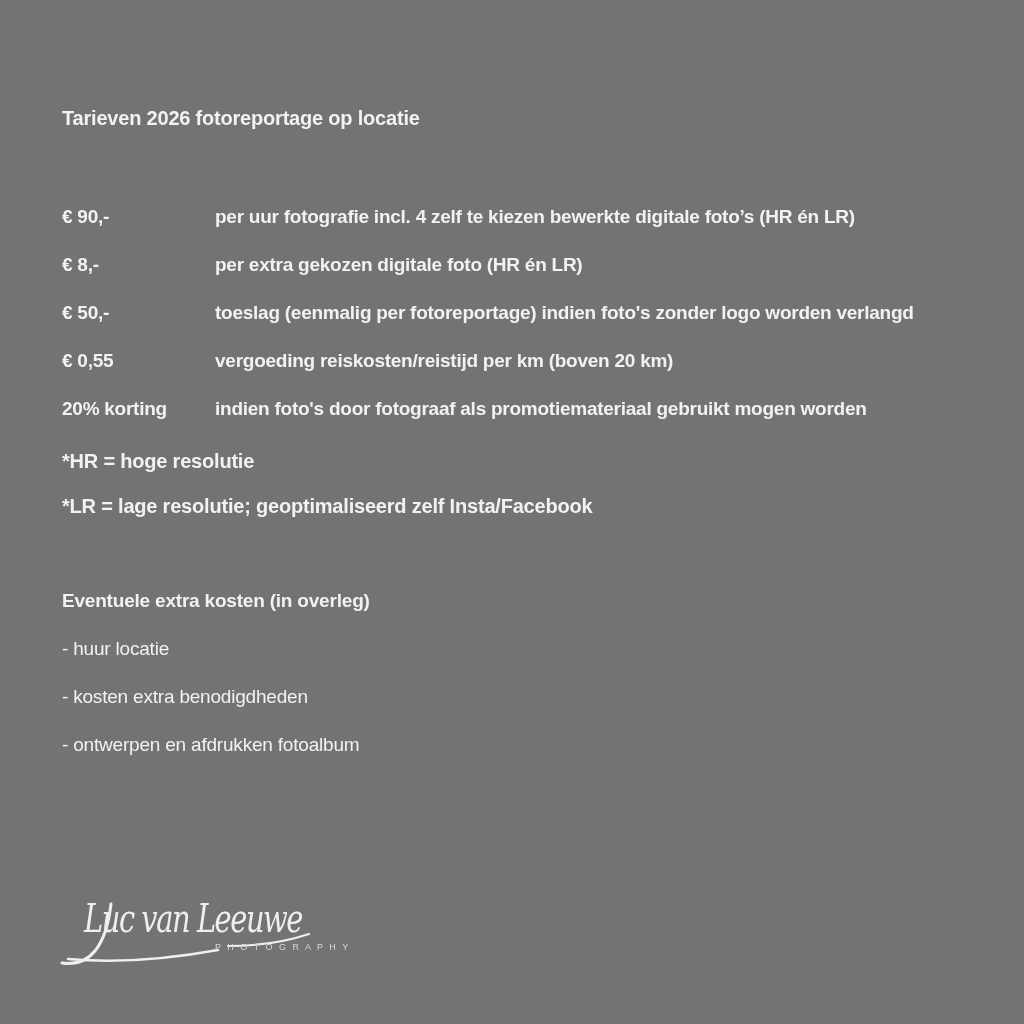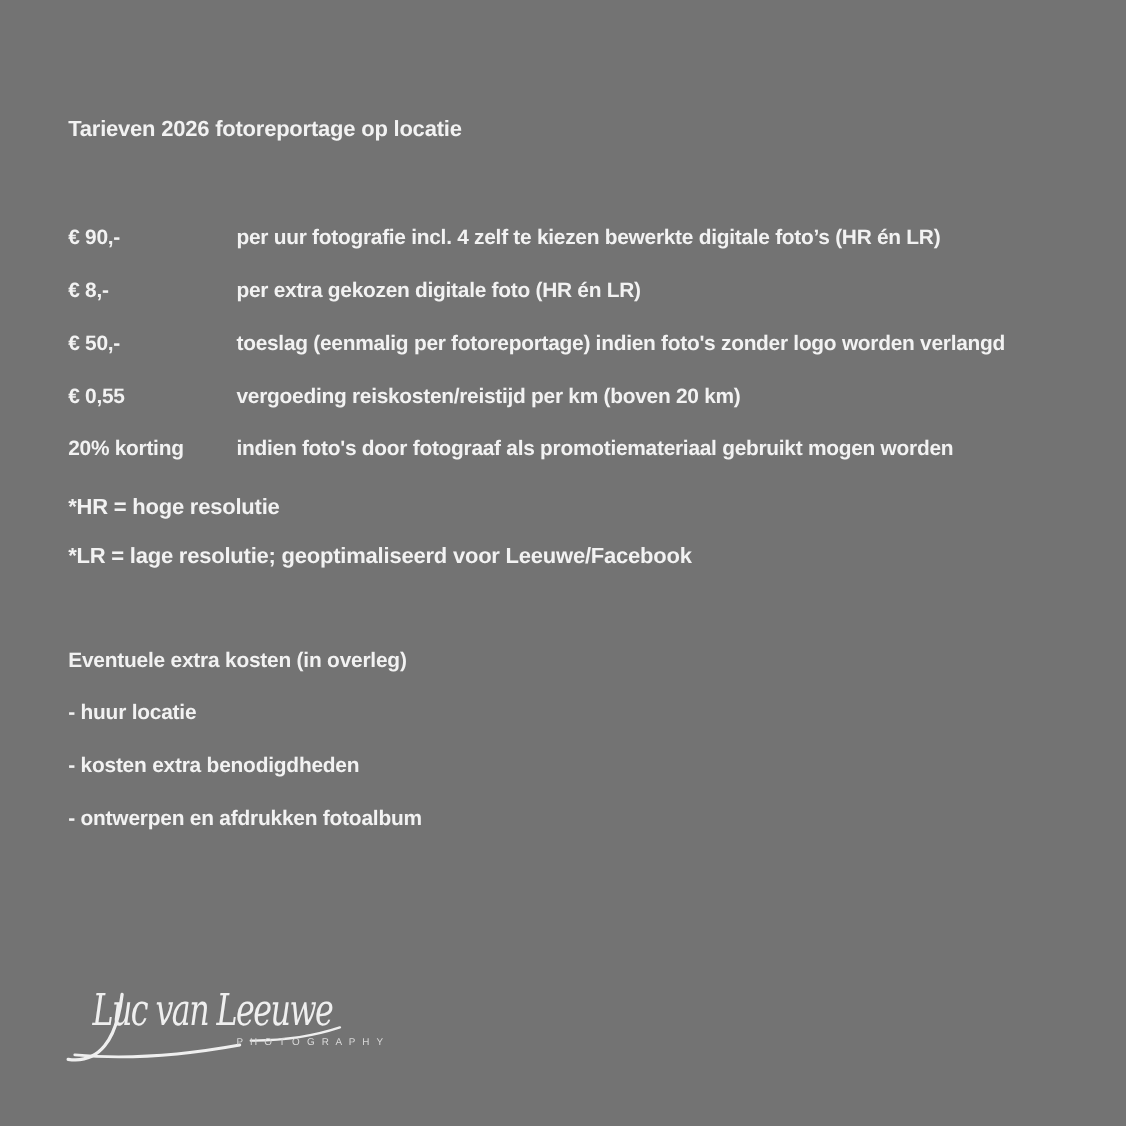--- a/index.html
+++ b/index.html
@@ -63,21 +63,21 @@
   .extra .heading {
     font-size: 19px;
     font-weight: 700;
     line-height: 26px;
     margin-bottom: 22px;
     letter-spacing: -0.2px;
     white-space: nowrap;
   }
   .extra .item {
     font-size: 19px;
-    font-weight: 700;
+    font-weight: 400;
     line-height: 26px;
     margin-bottom: 22px;
     letter-spacing: -0.2px;
     white-space: nowrap;
   }
   .logo {
     position: absolute;
     left: 52px;
     top: 860px;
     width: 300px;
@@ -121,21 +121,21 @@
       <span>vergoeding reiskosten/reistijd per km (boven 20 km)</span>
     </div>
     <div class="row">
       <span>20% korting</span>
       <span>indien foto's door fotograaf als promotiemateriaal gebruikt mogen worden</span>
     </div>
   </div>
 
   <div class="notes">
     <div class="note">*HR = hoge resolutie</div>
-    <div class="note">*LR = lage resolutie; geoptimaliseerd voor Leeuwe/Facebook</div>
+    <div class="note">*LR = lage resolutie; geoptimaliseerd zelf Insta/Facebook</div>
   </div>
 
   <div class="extra">
     <div class="heading">Eventuele extra kosten (in overleg)</div>
     <div class="item">- huur locatie</div>
     <div class="item">- kosten extra benodigdheden</div>
     <div class="item">- ontwerpen en afdrukken fotoalbum</div>
   </div>
 
   <div class="logo">

